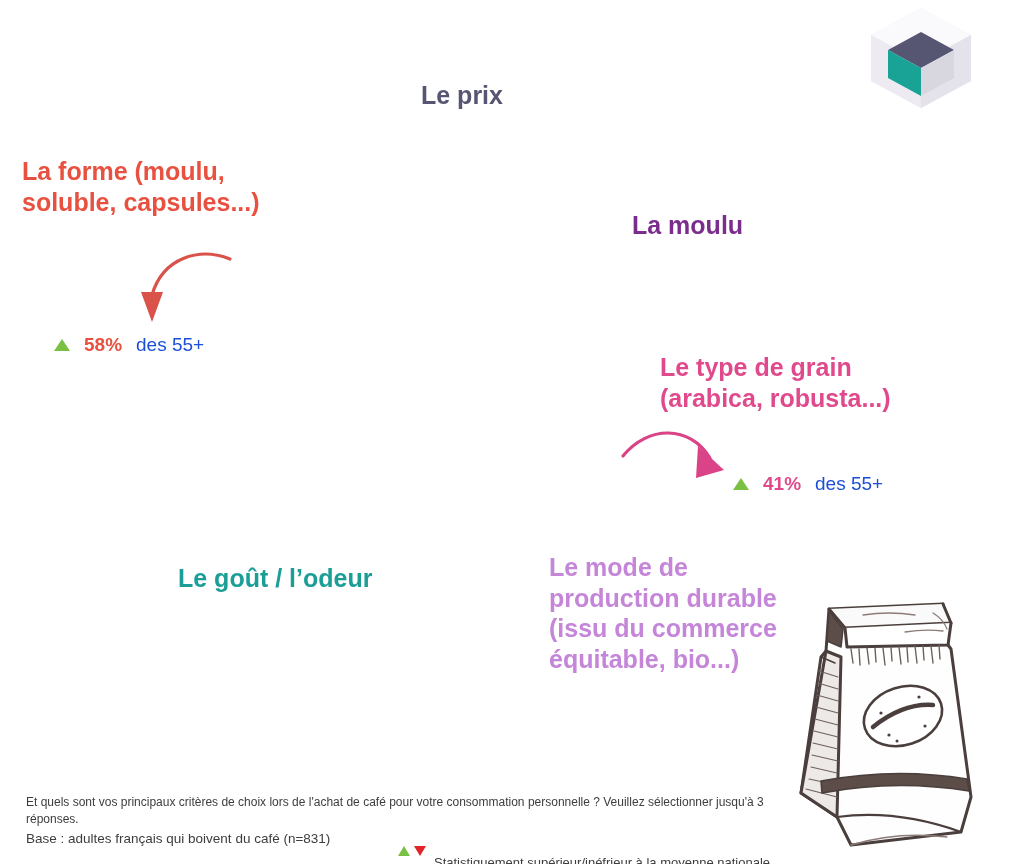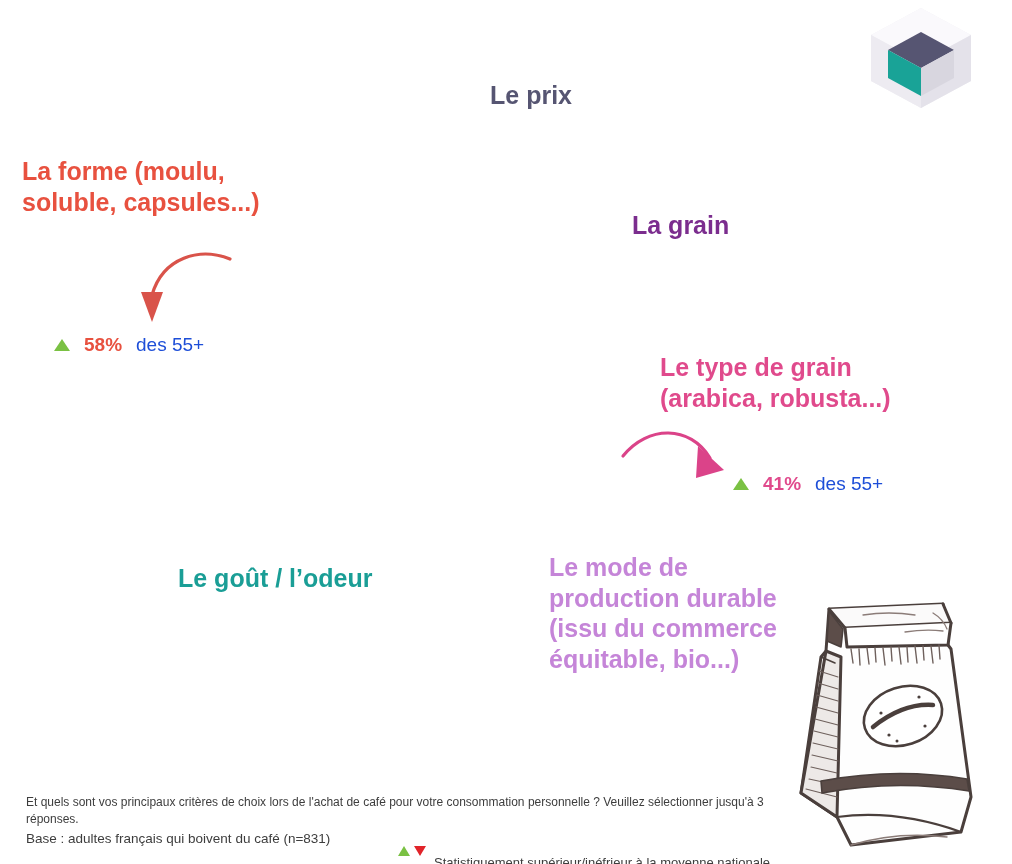--- a/index.html
+++ b/index.html
@@ -49,21 +49,21 @@
   
   .cat-label {
     position: absolute;
     font-weight: bold;
     line-height: 1.22;
     white-space: pre-line;
   }
   #label-prix {
     left: 352px; top: 80px;
     width: 220px;
-    text-align: right;
+    text-align: center;
     font-size: 25px;
     color: #565572;
   }
   #label-forme {
     left: 22px; top: 156px;
     width: 290px;
     font-size: 25px;
     color: #E8513F;
   }
   #label-marque {
@@ -195,21 +195,21 @@
       <polygon points="63,30 96,48 63,66 30,48" fill="#565572"></polygon>
       <polygon points="30,48 63,66 63,94 30,76" fill="#19A397"></polygon>
       <polygon points="96,48 96,76 63,94 63,66" fill="#D8D6DF"></polygon>
     </svg>
   </div>
 
 
   <div class="cat-label" id="label-prix">Le prix</div>
   <div class="cat-label" id="label-forme">La forme (moulu,
 soluble, capsules...)</div>
-  <div class="cat-label" id="label-marque">La grain</div>
+  <div class="cat-label" id="label-marque">La moulu</div>
   <div class="cat-label" id="label-grain">Le type de grain
 (arabica, robusta...)</div>
   <div class="cat-label" id="label-gout">Le goût / l’odeur</div>
   <div class="cat-label" id="label-mode">Le mode de
 production durable
 (issu du commerce
 équitable, bio...)</div>
 
   <svg id="arrows" viewBox="0 0 1012 864">
 

